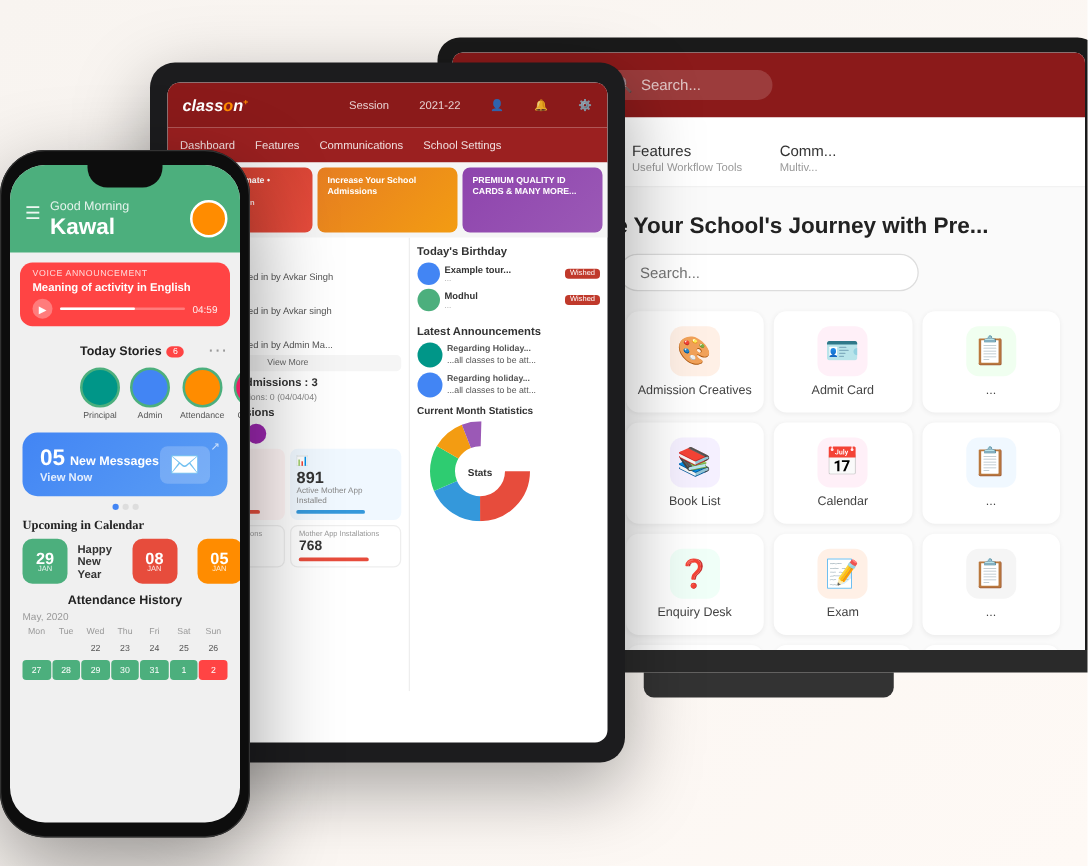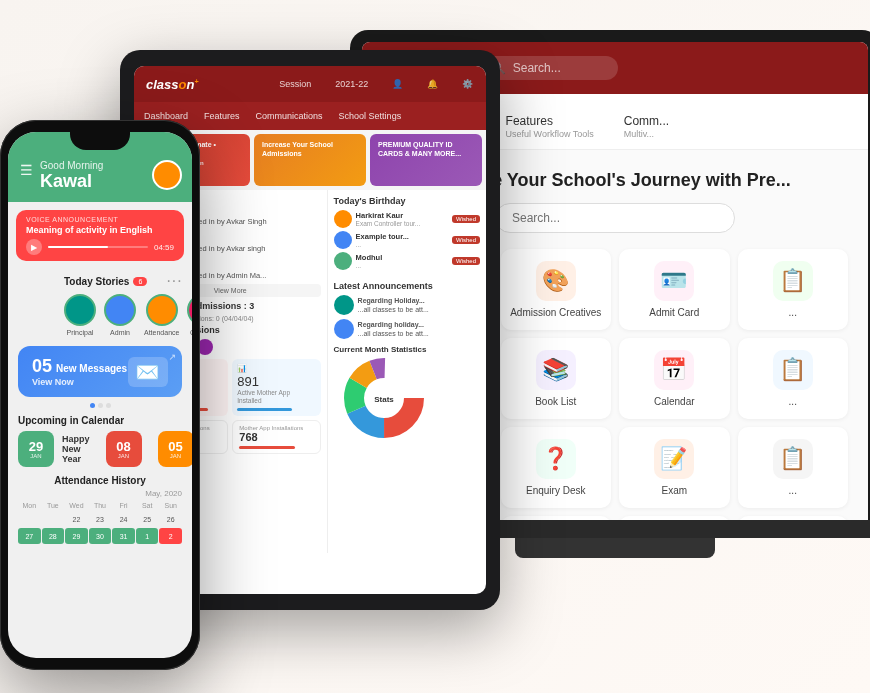--- a/index.html
+++ b/index.html
@@ -312,21 +312,21 @@
     }
     .tab-stat-card {
       flex: 1;
       background: #fff5f5;
       border-radius: 6px;
       padding: 5px;
     }
     .tab-stat-card.blue { background: #f0f8ff; }
     .tab-stat-number {
       font-size: 13px;
-      font-weight: 400;
+      font-weight: 700;
       color: #333;
     }
     .tab-stat-label {
       font-size: 6.5px;
       color: #888;
       line-height: 1.2;
     }
     .tab-stat-bar {
       height: 3px;
       border-radius: 2px;
@@ -628,20 +628,21 @@
 
     
     .phone-calendar-section {
       padding: 4px 10px;
     }
     .phone-upcoming-title {
       font-size: 10px;
       font-weight: 700;
       color: #222;
       margin-bottom: 5px;
+      font-family: Liberation Serif, serif;
     }
     .phone-event-row {
       display: flex;
       align-items: center;
       gap: 8px;
     }
     .phone-event-badge {
       width: 36px;
       height: 36px;
       border-radius: 8px;
@@ -675,21 +676,21 @@
     .phone-att-title {
       font-size: 10px;
       font-weight: 700;
       color: #222;
       margin-bottom: 3px;
       text-align: center;
     }
     .phone-att-subtitle {
       font-size: 8px;
       color: #999;
-      text-align: right;
+      text-align: left;
       margin-bottom: 4px;
     }
     .phone-cal-header {
       display: grid;
       grid-template-columns: repeat(7, 1fr);
       gap: 1px;
       margin-bottom: 2px;
     }
     .phone-cal-day-label {
       font-size: 7px;
@@ -936,28 +937,20 @@
             <div class="tab-install-card">
               <div class="tab-install-label">Mother App Installations</div>
               <div class="tab-install-number">768</div>
               <div class="tab-install-bar" style="background:#e74c3c;width:75%"></div>
             </div>
           </div>
         </div>
 
         <div class="tab-right-col">
           <div class="tab-section-title">Today's Birthday</div>
-          <div class="tab-birthday-item">
-            <div class="tab-birthday-avatar av-orange" style="width:18px;height:18px;border-radius:50%"></div>
-            <div class="tab-birthday-info">
-              <div class="tab-birthday-name">Harkirat Kaur</div>
-              <div class="tab-birthday-role">Exam Controller tour...</div>
-            </div>
-            <div class="tab-wish-btn">Wished</div>
-          </div>
           <div class="tab-birthday-item">
             <div class="tab-birthday-avatar av-blue" style="width:18px;height:18px;border-radius:50%"></div>
             <div class="tab-birthday-info">
               <div class="tab-birthday-name">Example tour...</div>
               <div class="tab-birthday-role">...</div>
             </div>
             <div class="tab-wish-btn">Wished</div>
           </div>
           <div class="tab-birthday-item">
             <div class="tab-birthday-avatar av-green" style="width:18px;height:18px;border-radius:50%"></div>

